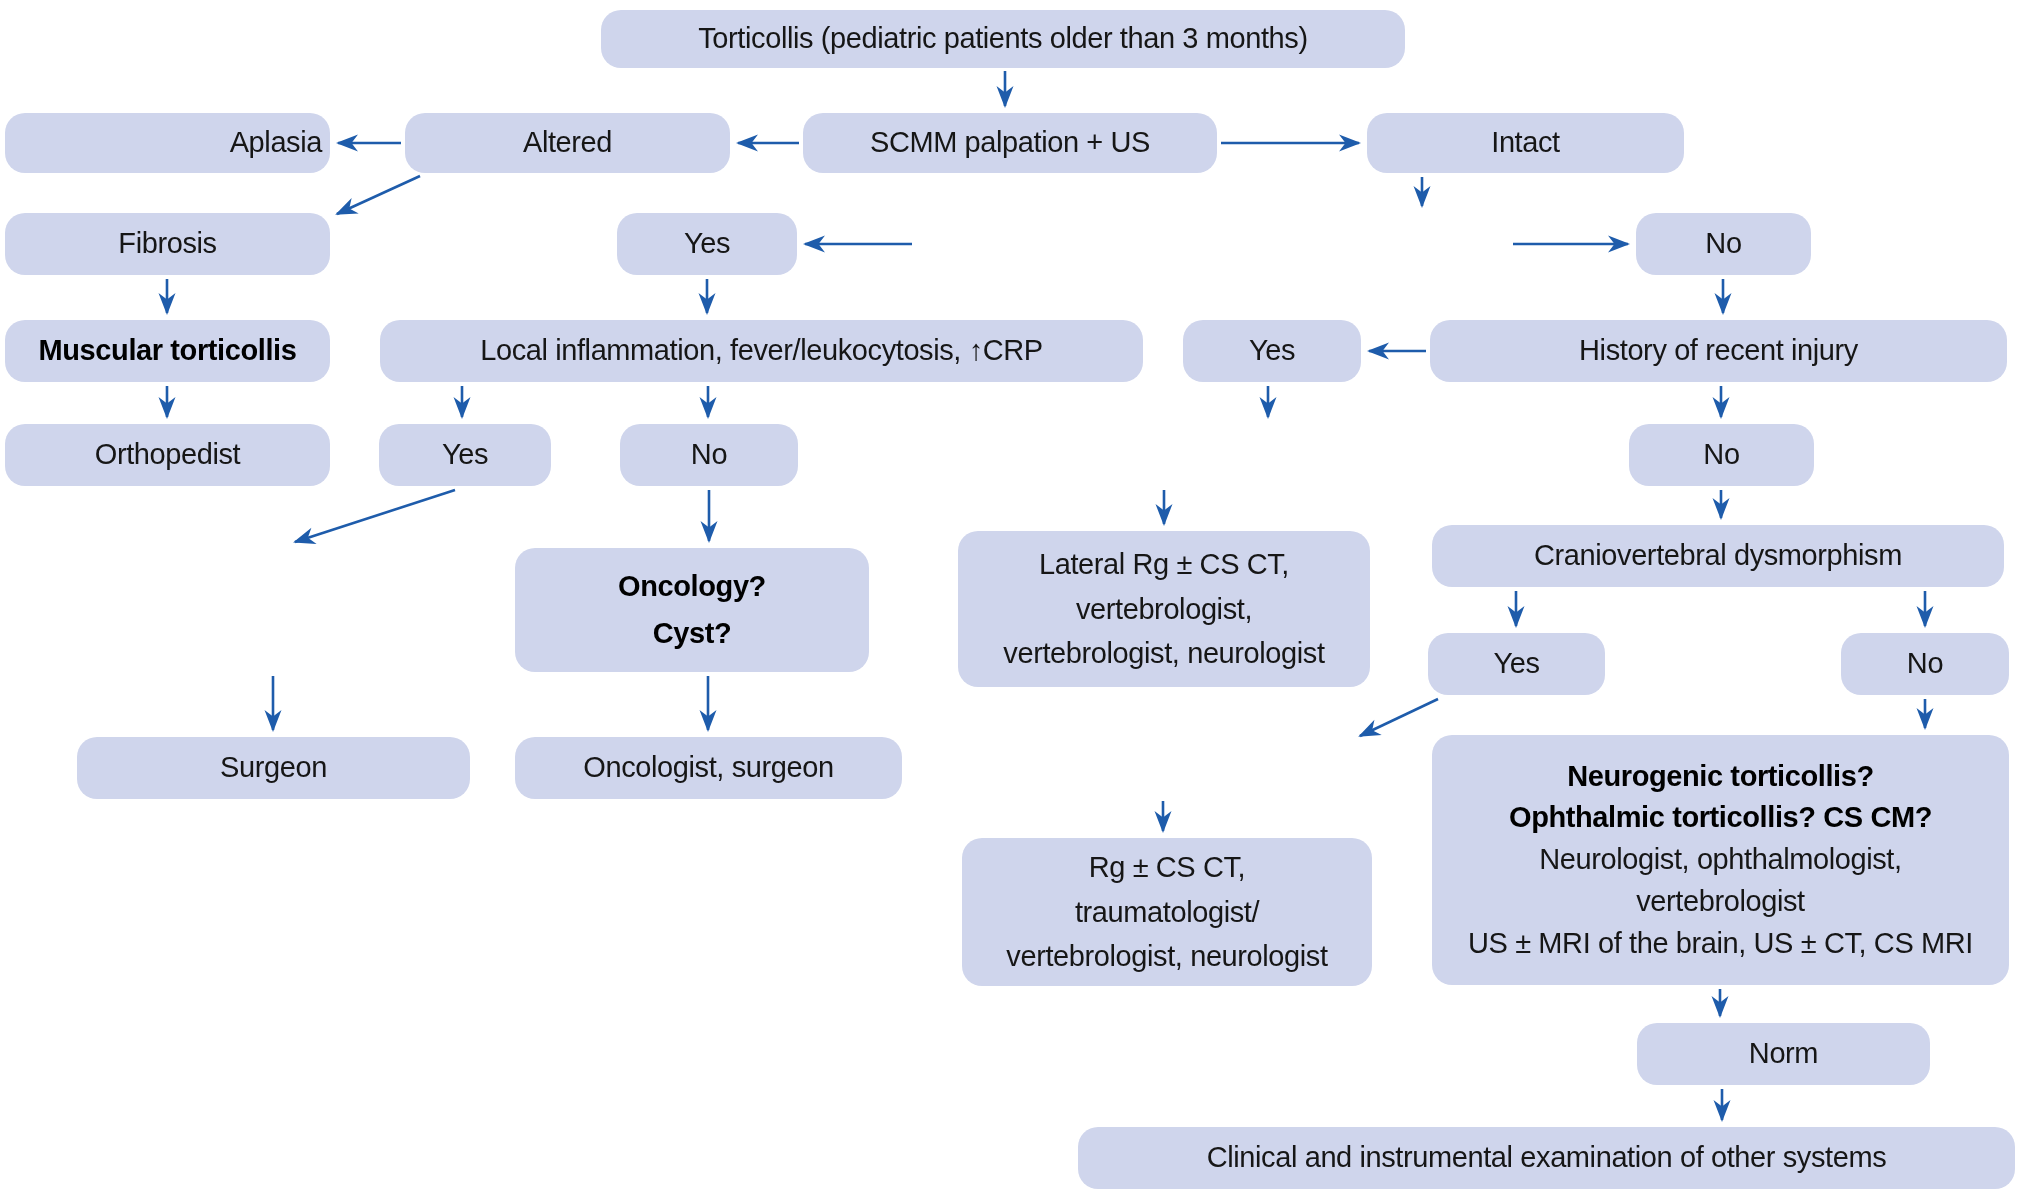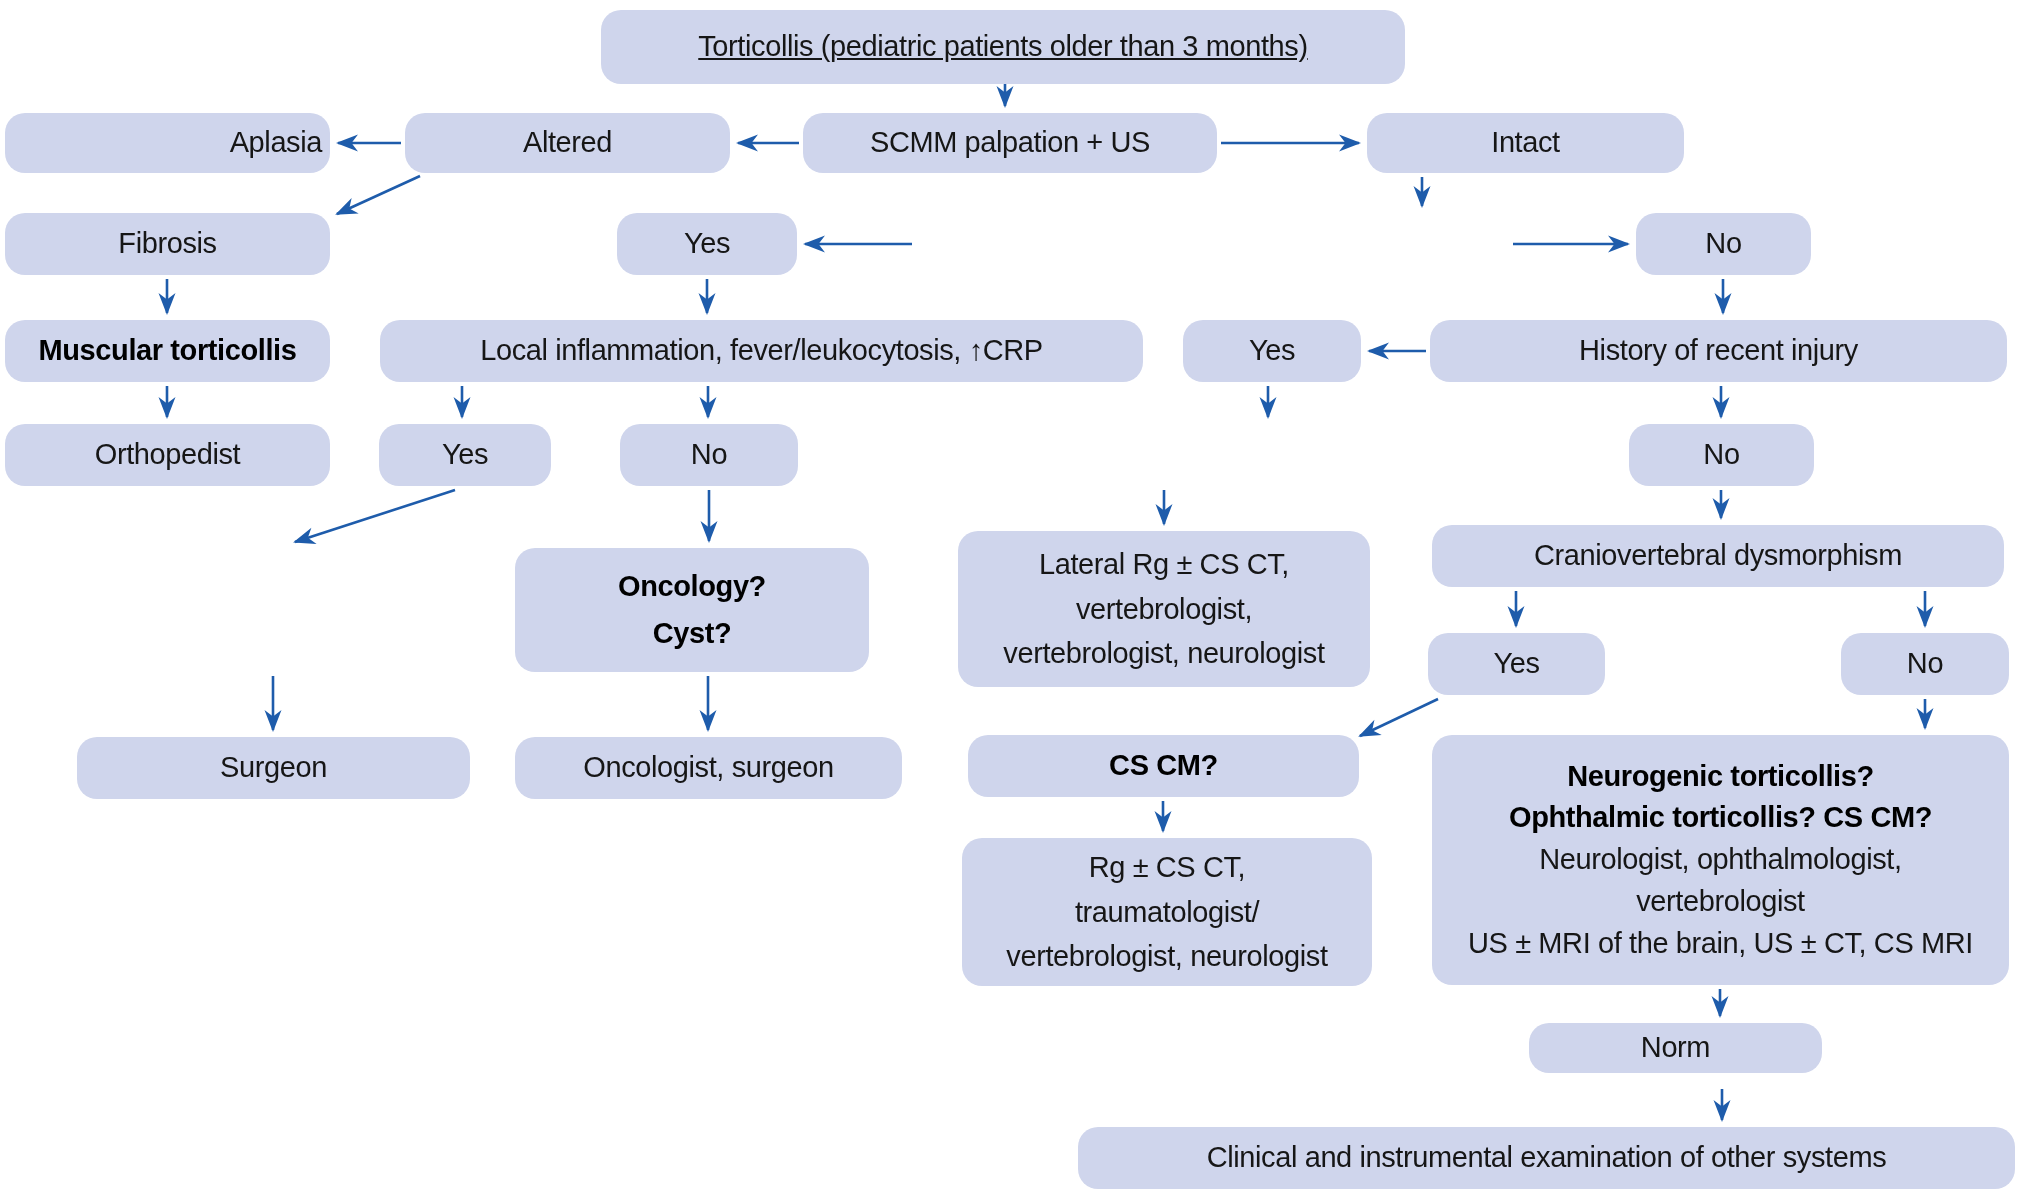--- a/index.html
+++ b/index.html
@@ -14,21 +14,21 @@
     position:absolute; background:#cfd5ec; border-radius:20px;
     display:flex; flex-direction:column; justify-content:center; align-items:center;
     text-align:center; color:#161616; font-size:29px; line-height:1.3;
     letter-spacing:-0.4px; padding:0 8px; box-sizing:border-box;
   }
   .b { font-weight:700; color:#000; }
   .ml2 { line-height:1.62; }
   .ml3 { line-height:1.55; }
   .ml5 { line-height:1.44; }
 
-  #n-title       {left:601px;  top:10px;   width:804px; height:74px;text-decoration:underline;}
+  #n-title       {left:601px;  top:10px;   width:804px; height:58px;}
   #n-aplasia     {left:5px;    top:113px;  width:325px; height:60px;align-items:flex-end;}
   #n-altered     {left:405px;  top:113px;  width:325px; height:60px;}
   #n-scmm        {left:803px;  top:113px;  width:414px; height:60px;}
   #n-intact      {left:1367px; top:113px;  width:317px; height:60px;}
   #n-fibrosis    {left:5px;    top:213px;  width:325px; height:62px;}
   #n-yes-mass    {left:617px;  top:213px;  width:180px; height:62px;}
   #n-pathological{left:916px;  top:213px;  width:593px; height:62px;}
   #n-no-mass     {left:1636px; top:213px;  width:175px; height:62px;}
   #n-muscular    {left:5px;    top:320px;  width:325px; height:62px;}
   #n-local       {left:380px;  top:320px;  width:763px; height:62px;}
@@ -43,21 +43,21 @@
   #n-oncology    {left:515px;  top:548px;  width:354px; height:124px;}
   #n-lateral-rg  {left:958px;  top:531px;  width:412px; height:156px;}
   #n-cranio      {left:1432px; top:525px;  width:572px; height:62px;}
   #n-yes-dys     {left:1428px; top:633px;  width:177px; height:62px;}
   #n-no-dys      {left:1841px; top:633px;  width:168px; height:62px;}
   #n-surgeon     {left:77px;   top:737px;  width:393px; height:62px;}
   #n-oncologist  {left:515px;  top:737px;  width:387px; height:62px;}
   #n-cs-cm       {left:968px;  top:735px;  width:391px; height:62px;}
   #n-neurogenic  {left:1432px; top:735px;  width:577px; height:250px;}
   #n-rg-cs-ct    {left:962px;  top:838px;  width:410px; height:148px;}
-  #n-norm        {left:1529px; top:1023px; width:293px; height:50px;}
+  #n-norm        {left:1637px; top:1023px; width:293px; height:62px;}
   #n-clinical    {left:1078px; top:1127px; width:937px; height:62px;}
 </style>
 </head>
 <body>
 
 <div id="canvas">
 
   <svg id="edges" viewBox="0 0 2020 1201" xmlns="http://www.w3.org/2000/svg">
     <defs>
       <marker id="arrow" viewBox="0 0 24 20" markerWidth="24" markerHeight="20" refX="21" refY="10" orient="auto" markerUnits="userSpaceOnUse">
@@ -168,23 +168,20 @@
   <div class="node" id="n-no-dys">
       <span>No</span>
     </div>
 
   <div class="node" id="n-surgeon">
       <span>Surgeon</span>
     </div>
   <div class="node" id="n-oncologist">
       <span>Oncologist, surgeon</span>
     </div>
-  <div class="node b" id="n-cs-cm">
-      <span>CS CM?</span>
-    </div>
 
   <div class="node ml5" id="n-neurogenic">
     <div class="b">Neurogenic torticollis?</div>
     <div class="b">Ophthalmic torticollis? CS CM?</div>
     <div>Neurologist, ophthalmologist,</div>
     <div>vertebrologist</div>
     <div>US ± MRI of the brain, US ± CT, CS MRI</div>
   </div>
 
   <div class="node ml3" id="n-rg-cs-ct">

